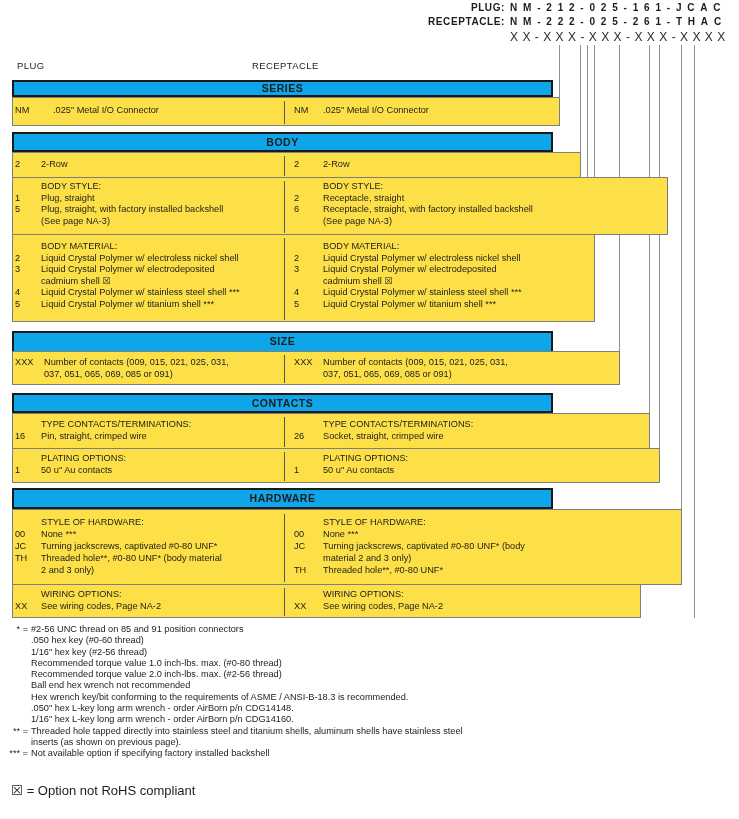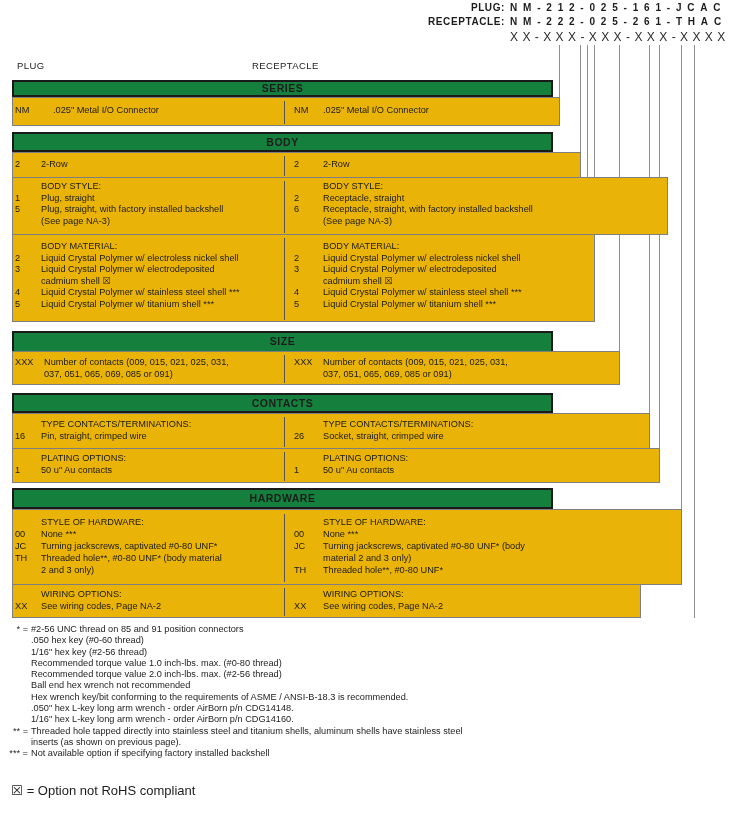--- a/index.html
+++ b/index.html
@@ -7,26 +7,26 @@
     position:relative;width:739px;height:819px;background:#ffffff;overflow:hidden;
     font-family:"Liberation Sans","DejaVu Sans",sans-serif;color:#1c1c1c;
   }
   .abs{position:absolute;}
   .pn-label{font-size:10px;font-weight:bold;letter-spacing:0.6px;text-align:right;white-space:nowrap;}
   .pn-value{font-size:10px;font-weight:bold;letter-spacing:5.8px;white-space:nowrap;}
   .pn-pattern{font-size:12px;font-weight:normal;letter-spacing:4.4px;white-space:nowrap;color:#2a2a2a;}
   .col-head{font-size:9.5px;letter-spacing:0.4px;white-space:nowrap;}
   .bar{
     position:absolute;left:12px;width:541px;box-sizing:border-box;
-    border:2px solid #1a1a1a;background:#15803d;text-align:center;
+    border:2px solid #1a1a1a;background:#0ea5e9;text-align:center;
     font-weight:bold;font-size:10.5px;letter-spacing:0.5px;
   }
   .group{
     position:absolute;left:12px;box-sizing:border-box;
-    border:1px solid #7e7e7e;background:#eab308;
+    border:1px solid #7e7e7e;background:#fde047;
   }
   .vdiv{position:absolute;left:271px;width:1px;background:#555;}
   .conn{position:absolute;top:45px;width:1px;background:#8f8f8f;}
   .lcol{position:absolute;left:2px;}
   .rcol{position:absolute;left:281px;}
   .opt{display:flex;line-height:11.5px;font-size:9.2px;white-space:nowrap;}
   .opt.hw{line-height:12px;}
   .code{display:inline-block;width:26px;flex:0 0 auto;}
   .code.w38{width:38px;}
   .code.w29{width:29px;}

